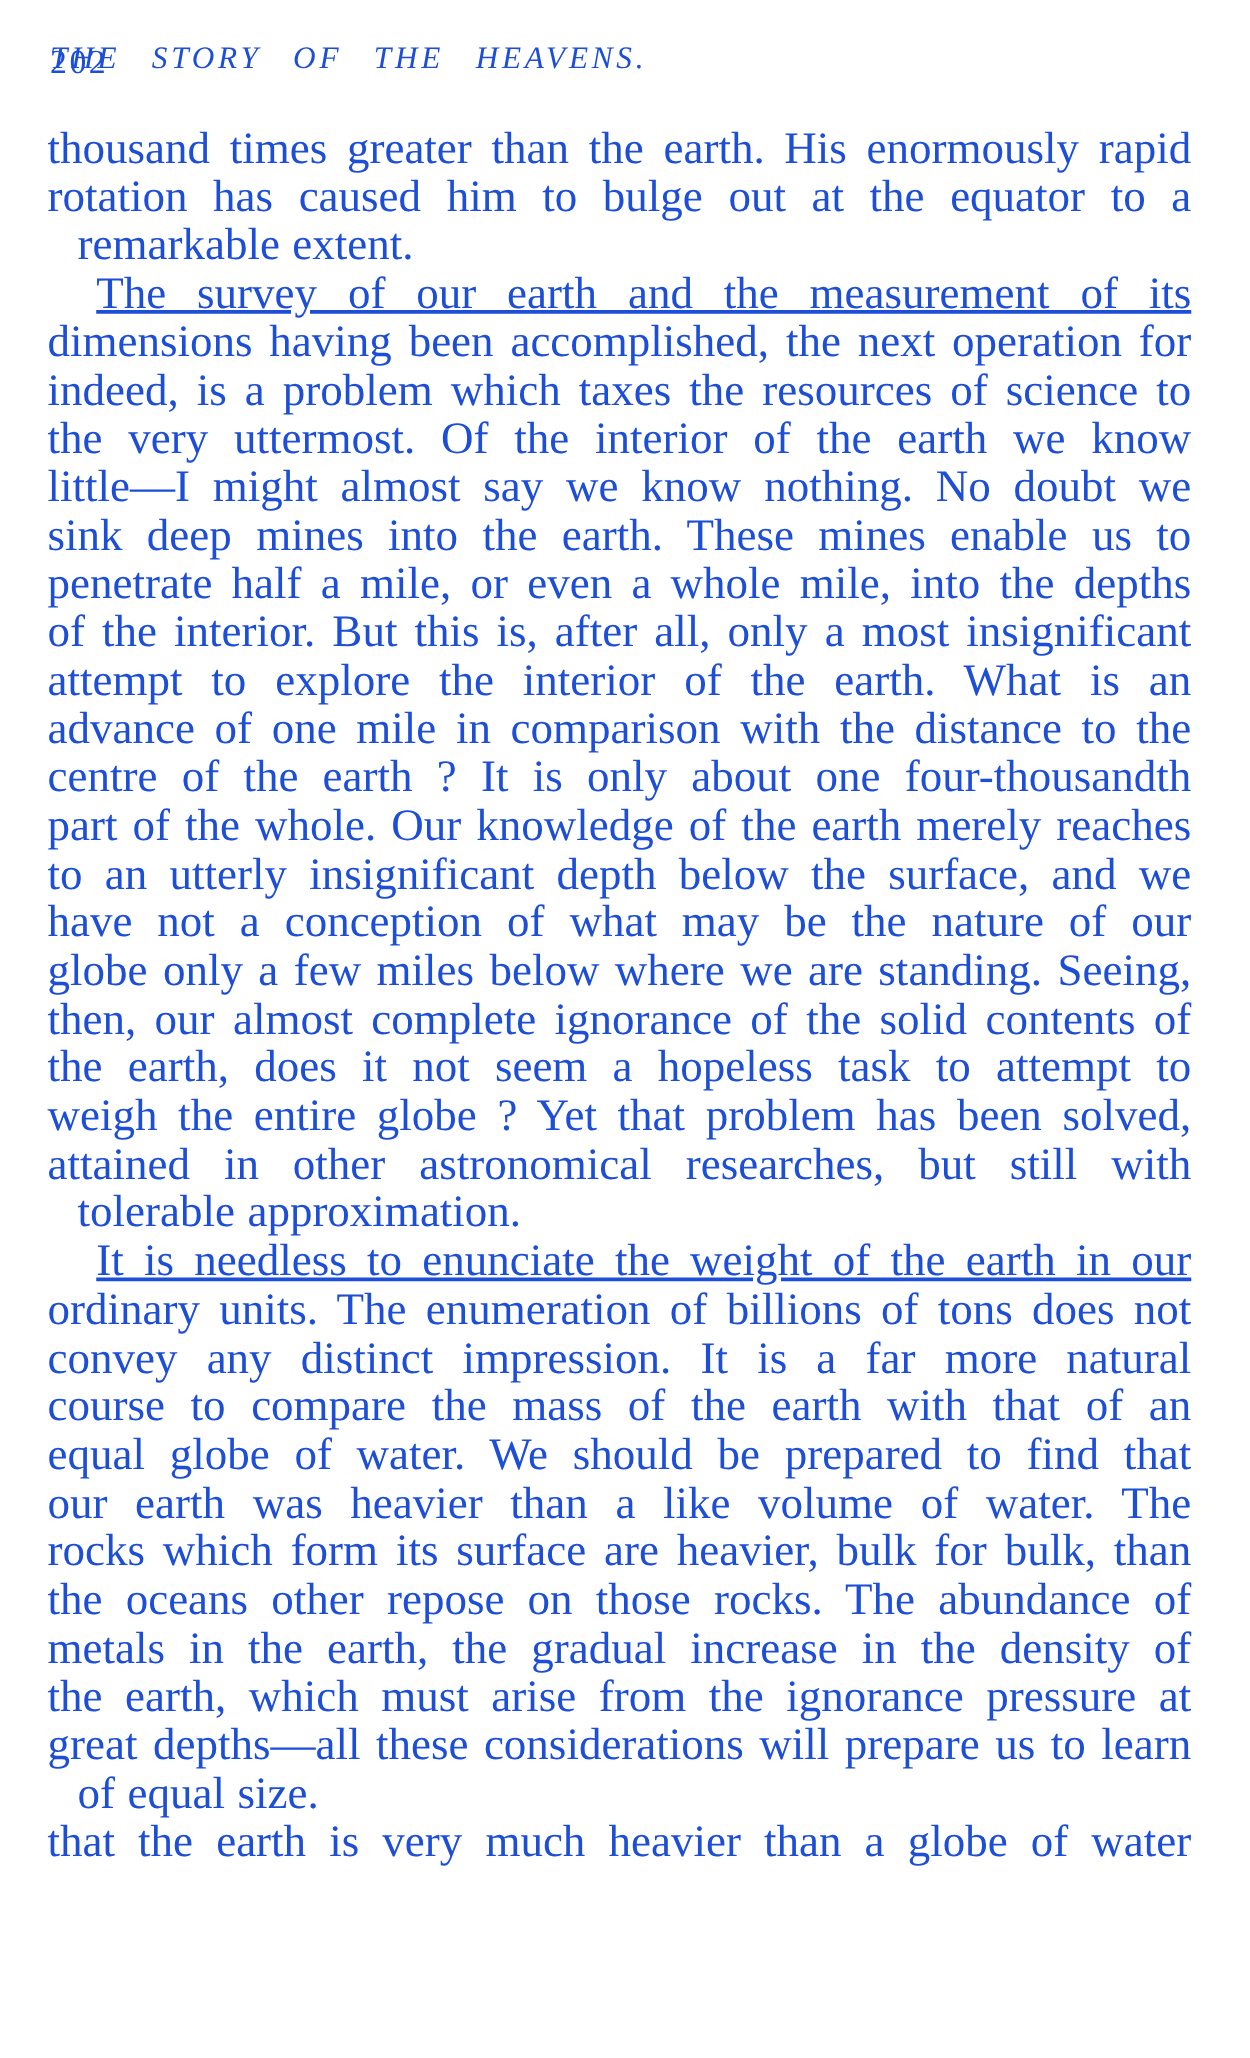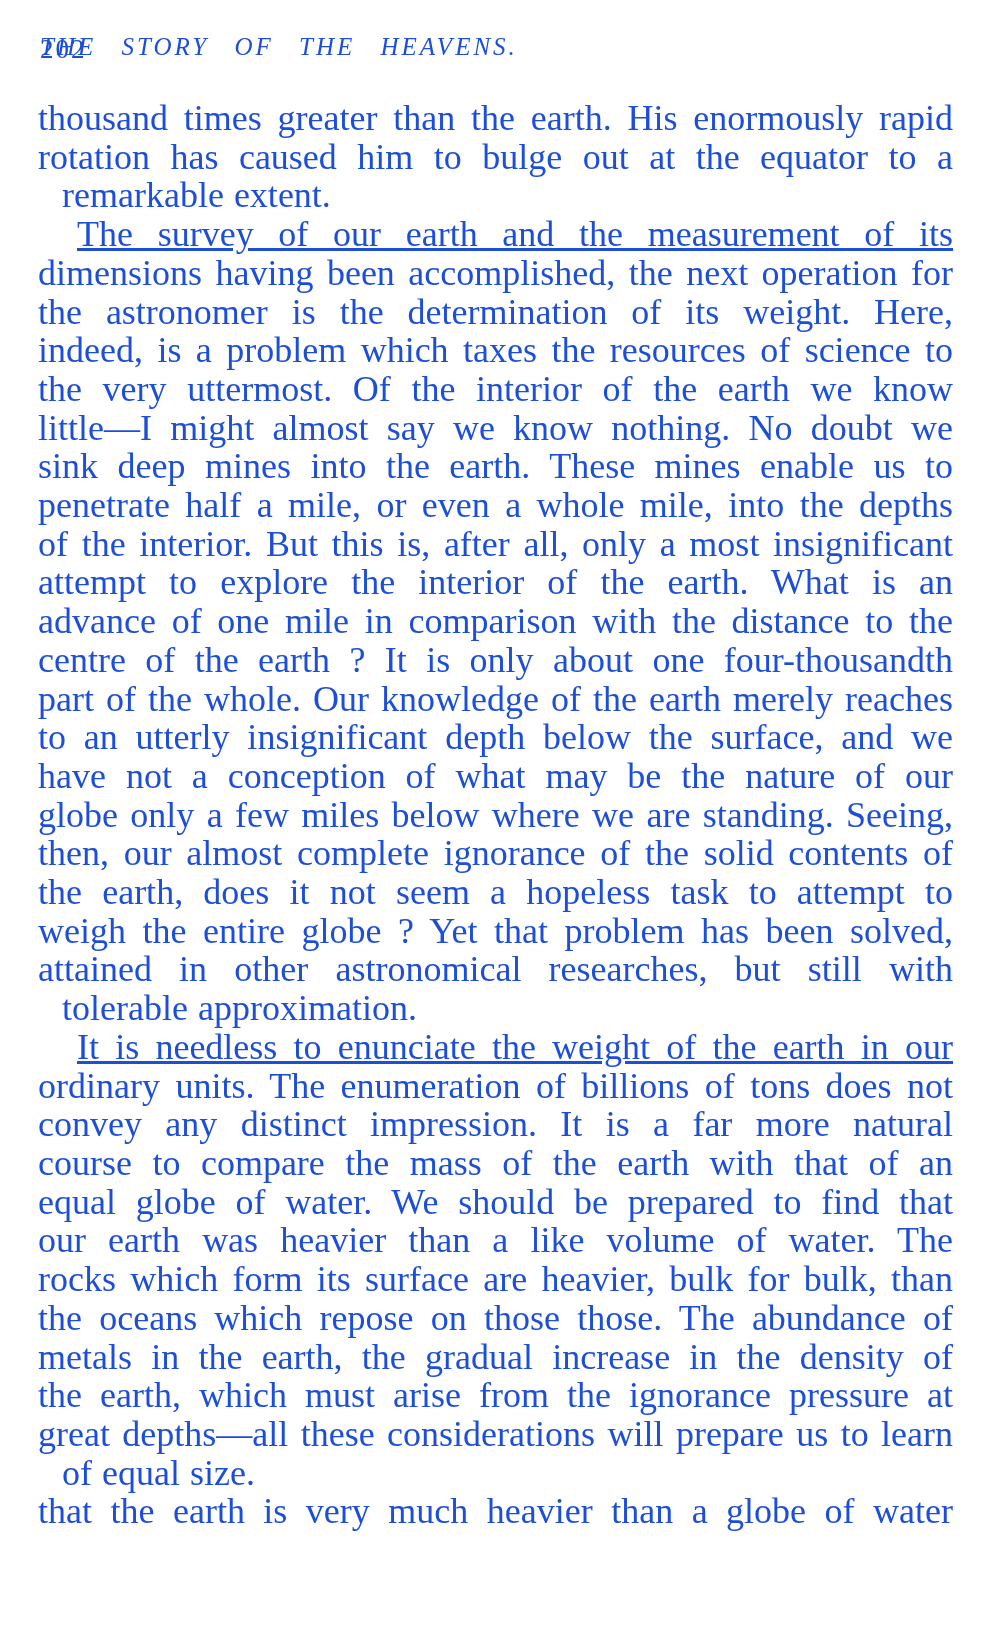--- a/index.html
+++ b/index.html
@@ -78,21 +78,20 @@
 
     <div class="para">
       <div class="line">thousand times greater than the earth.  His enormously rapid</div>
       <div class="line">rotation has caused him to bulge out at the equator to a</div>
       <div class="line last">remarkable extent.</div>
     </div>
 
     <div class="para">
       <div class="line indented">The survey of our earth and the measurement of its</div>
       <div class="line">dimensions having been accomplished, the next operation for</div>
-      <div class="line">the astronomer is the determination of its weight.  Here,</div>
       <div class="line">indeed, is a problem which taxes the resources of science to</div>
       <div class="line">the very uttermost.  Of the interior of the earth we know</div>
       <div class="line">little—I might almost say we know nothing.  No doubt we</div>
       <div class="line">sink deep mines into the earth.  These mines enable us to</div>
       <div class="line">penetrate half a mile, or even a whole mile, into the depths</div>
       <div class="line">of the interior.  But this is, after all, only a most insignificant</div>
       <div class="line">attempt to explore the interior of the earth.  What is an</div>
       <div class="line">advance of one mile in comparison with the distance to the</div>
       <div class="line">centre of the earth ?  It is only about one four-thousandth</div>
       <div class="line">part of the whole.  Our knowledge of the earth merely reaches</div>
@@ -107,21 +106,21 @@
     </div>
 
     <div class="para">
       <div class="line indented">It is needless to enunciate the weight of the earth in our</div>
       <div class="line">ordinary units.  The enumeration of billions of tons does not</div>
       <div class="line">convey any distinct impression.  It is a far more natural</div>
       <div class="line">course to compare the mass of the earth with that of an</div>
       <div class="line">equal globe of water.  We should be prepared to find that</div>
       <div class="line">our earth was heavier than a like volume of water.  The</div>
       <div class="line">rocks which form its surface are heavier, bulk for bulk, than</div>
-      <div class="line">the oceans which repose on those those.  The abundance of</div>
+      <div class="line">the oceans other repose on those rocks.  The abundance of</div>
       <div class="line">metals in the earth, the gradual increase in the density of</div>
       <div class="line">the earth, which must arise from the ignorance pressure at</div>
       <div class="line">great depths—all these considerations will prepare us to learn</div>
       <div class="line last">of equal size.</div>
       <div class="line">that the earth is very much heavier than a globe of water</div>
     </div>
 
   </div>
 </div>
 

